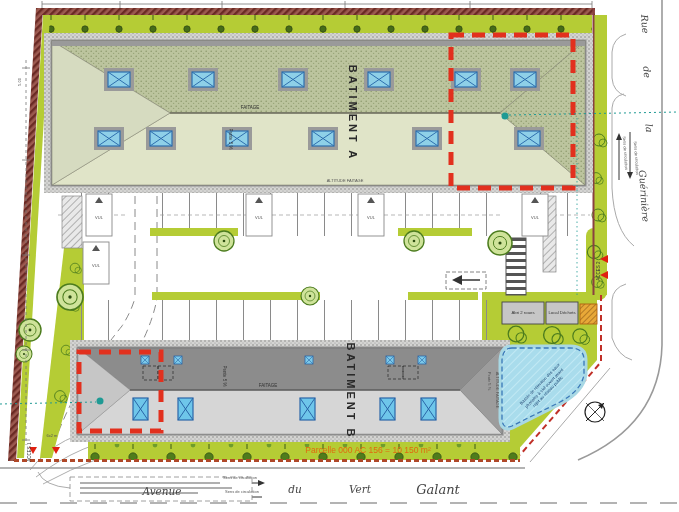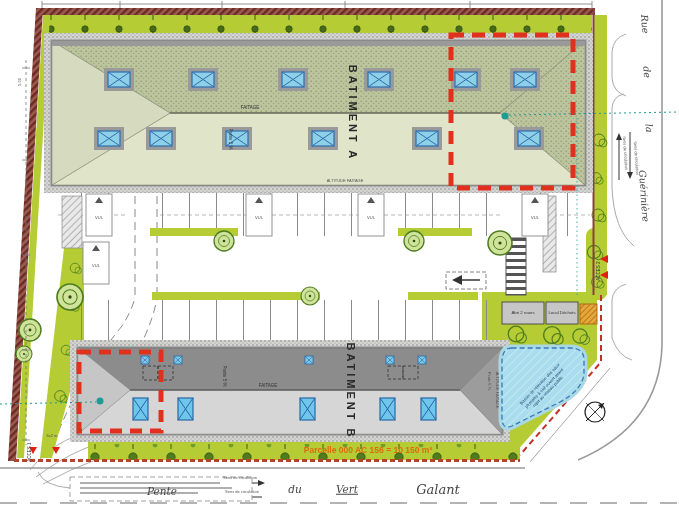--- a/index.html
+++ b/index.html
@@ -6,21 +6,21 @@
   #plan{position:relative;width:679px;height:512px;background:#fff;overflow:hidden;
         font-family:"Liberation Sans",sans-serif;}
   #plan svg{position:absolute;left:0;top:0;}
   .lbl{position:absolute;white-space:nowrap;color:#333;
        transform:translate(-50%,-50%);line-height:1;
        font-family:"Liberation Sans",sans-serif;}
   .serif{font-family:"DejaVu Serif",serif;font-style:italic;color:#444;}
   .bld{font-weight:bold;font-size:11px;letter-spacing:3px;color:#2a2a2a;}
   .tiny{font-size:4.5px;color:#333;}
   .micro{font-size:4px;color:#555;}
-  .orange{color:#e06a10;font-weight:bold;font-size:8.5px;}
+  .orange{color:#e06a10;font-weight:normal;font-size:8.5px;}
   .basin{white-space:normal;width:56px;font-size:4.3px;color:#17406e;
          text-align:center;line-height:1.3;}
 </style>
 </head>
 <body>
 
 <div id="plan">
 
 <svg width="679" height="512" viewBox="0 0 679 512">
 <defs>
@@ -301,23 +301,23 @@
 <div class="lbl tiny" style="left:250px;top:108px;">FAITAGE</div>
 <div class="lbl tiny" style="left:268px;top:386px;">FAITAGE</div>
 <div class="lbl tiny" style="left:230px;top:139px;transform:translate(-50%,-50%) rotate(90deg);">Pente 5 %</div>
 <div class="lbl tiny" style="left:224px;top:376px;transform:translate(-50%,-50%) rotate(90deg);">Pente 5 %</div>
 <div class="lbl micro" style="left:489px;top:381px;transform:translate(-50%,-50%) rotate(90deg);">Pente 5 %</div>
 <div class="lbl micro" style="left:345px;top:181px;">ALTITUDE FAITAGE</div>
 <div class="lbl micro" style="left:497px;top:390px;transform:translate(-50%,-50%) rotate(90deg);">ALTITUDE FAITAGE</div>
 
 <div class="lbl orange" style="left:368px;top:450px;">Parcelle 000 AC 156 = 10 150 m²</div>
 
-<div class="lbl serif" style="left:162px;top:491px;font-size:10.5px;">Pente</div>
+<div class="lbl serif" style="left:162px;top:491px;font-size:10.5px;">Avenue</div>
 <div class="lbl serif" style="left:259px;top:489px;font-size:10.5px;margin-left:36px;">du</div>
-<div class="lbl serif" style="left:347px;top:489px;font-size:10.5px;text-decoration:underline;">Vert</div>
+<div class="lbl serif" style="left:360px;top:489px;font-size:10.5px;">Vert</div>
 <div class="lbl serif" style="left:438px;top:489px;font-size:13px;">Galant</div>
 
 <div class="lbl serif" style="left:645px;top:24px;font-size:9.5px;transform:translate(-50%,-50%) rotate(86deg);">Rue</div>
 <div class="lbl serif" style="left:647px;top:72px;font-size:9.5px;transform:translate(-50%,-50%) rotate(86deg);">de</div>
 <div class="lbl serif" style="left:649px;top:128px;font-size:9.5px;transform:translate(-50%,-50%) rotate(86deg);">la</div>
 <div class="lbl serif" style="left:644px;top:196px;font-size:9.5px;transform:translate(-50%,-50%) rotate(86deg);">Guérinière</div>
 
 <div class="lbl micro" style="left:625px;top:153px;transform:translate(-50%,-50%) rotate(86deg);">Sens de circulation</div>
 <div class="lbl micro" style="left:636px;top:158px;transform:translate(-50%,-50%) rotate(86deg);">Sens de circulation</div>
 <div class="lbl micro" style="left:240px;top:478px;">Sens de circulation</div>

